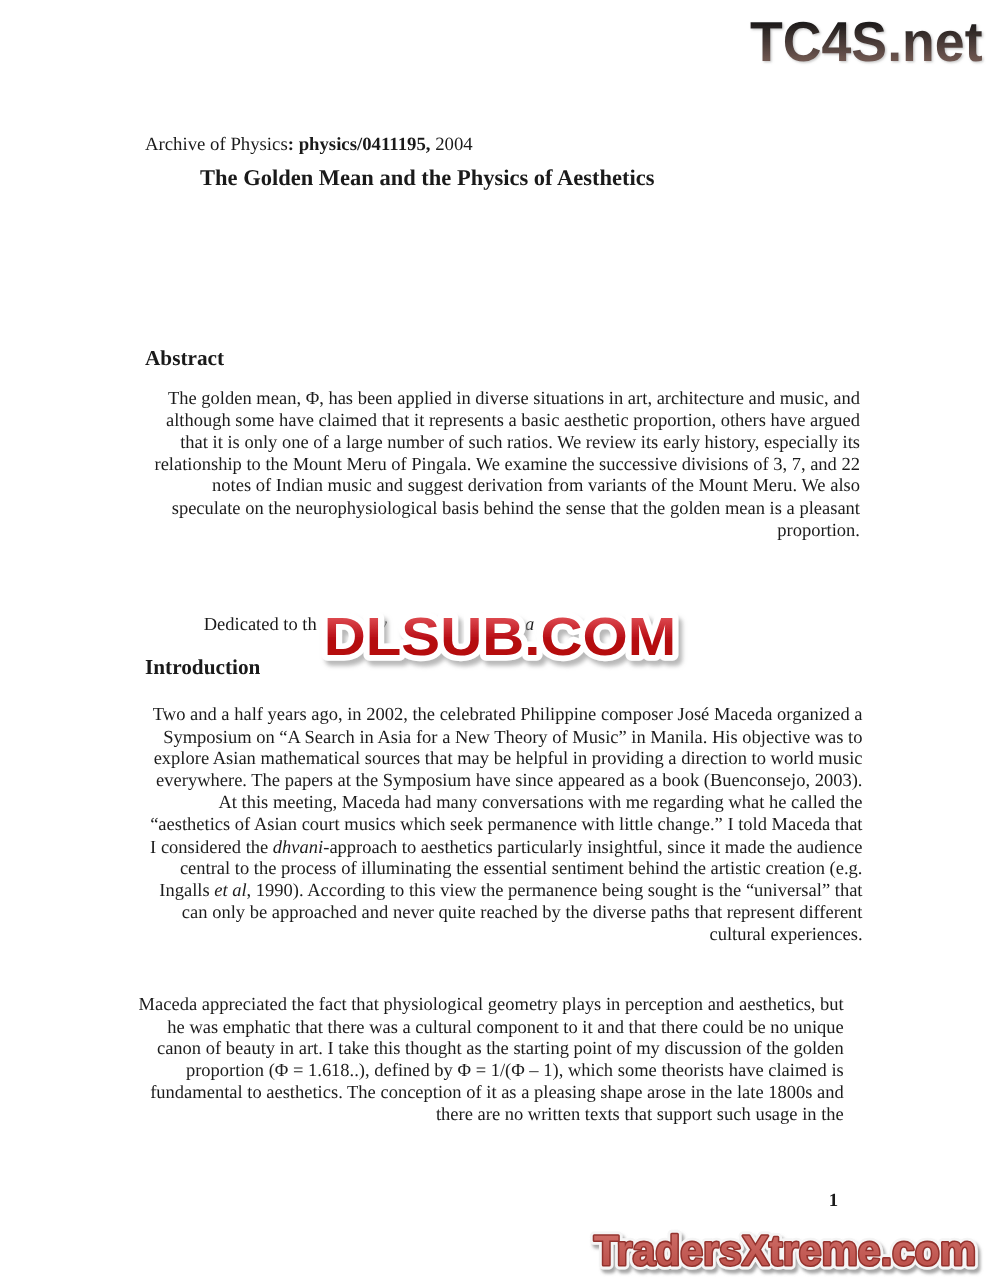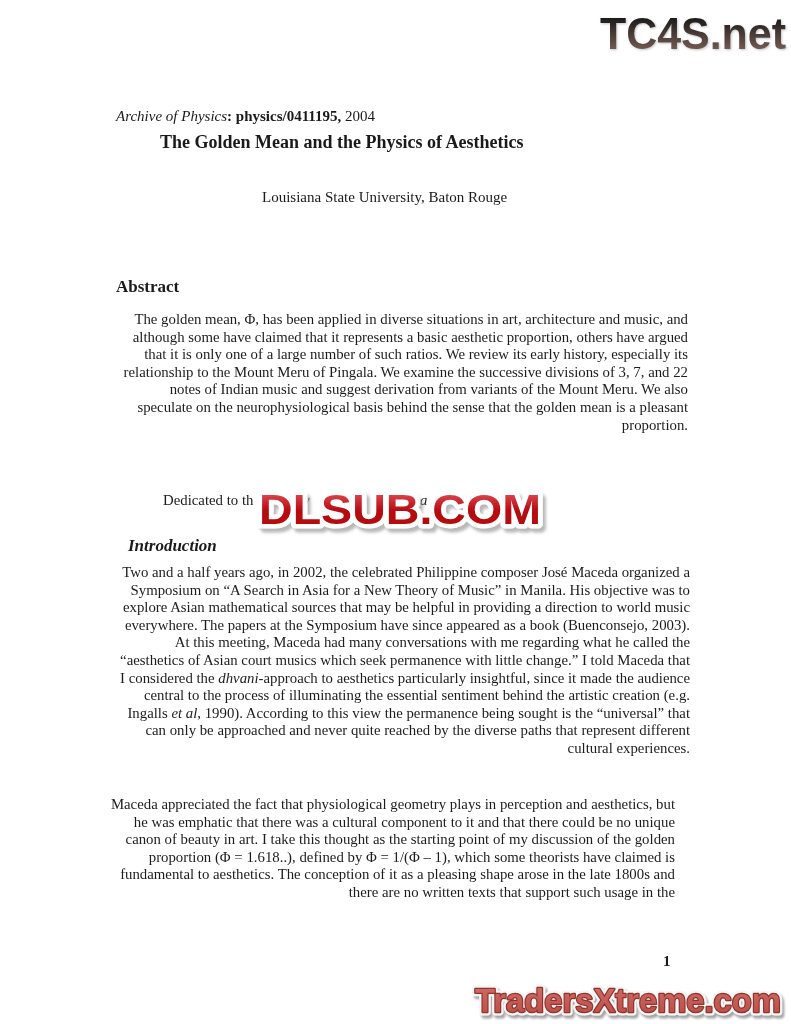--- a/index.html
+++ b/index.html
@@ -2,21 +2,21 @@
 <html><head>
 <meta charset="utf-8">
 <style>
   html,body{margin:0;padding:0;}
   body{
     width:791px;height:1024px;background:#ffffff;position:relative;overflow:hidden;
     font-family:"Liberation Serif","DejaVu Serif",serif;color:#1a1a1a;
   }
   .abs{position:absolute;}
   .body-text{font-size:14.8px;line-height:17.6px;color:#1c1c1c;text-align:right;}
-  .it{font-style:italic;}
+  .it{}
   .b{font-weight:bold;}
   #header-line{left:116px;top:93px;font-size:15px;}
   #paper-title{left:160px;top:132px;font-size:18px;font-weight:bold;}
   #author-block{left:262px;top:188px;font-size:15px;line-height:18.5px;}
   #abstract-heading{left:116px;top:277px;font-size:17px;font-weight:bold;}
   #abstract-body{left:116px;top:311px;width:572px;}
   #dedication{left:163px;top:492px;font-size:14.8px;}
   #dedication-frag-1{left:303px;top:492px;font-size:14.8px;font-style:italic;}
   #dedication-frag-2{left:420px;top:492px;font-size:14.8px;font-style:italic;}
   #intro-heading{left:116px;top:524px;font-size:17px;font-weight:bold;}
@@ -44,21 +44,20 @@
       </filter>
     </defs>
     <text x="97" y="47" text-anchor="middle" font-size="45" font-weight="bold" textLength="186" lengthAdjust="spacingAndGlyphs" fill="url(#tc4sGrad)" filter="url(#tc4sShadow)">TC4S.net</text>
   </svg>
 
   <p id="header-line" class="abs"><span class="it">Archive of Physics</span><span class="b">: </span><span class="b">physics/0411195,</span><span> 2004</span></p>
 
   <h1 id="paper-title" class="abs" style="margin:0;">The Golden Mean and the Physics of Aesthetics</h1>
 
   <div id="author-block" class="abs">
-    <div>Louisiana State University, Baton Rouge</div>
   </div>
 
   <h2 id="abstract-heading" class="abs" style="margin:0;">Abstract</h2>
   <p id="abstract-body" class="abs body-text" style="margin:0;">The golden mean, Φ, has been applied in diverse situations in art, architecture and music, and although some have claimed that it represents a basic aesthetic proportion, others have argued that it is only one of a large number of such ratios. We review its early history, especially its relationship to the Mount Meru of Pingala. We examine the successive divisions of 3, 7, and 22 notes of Indian music and suggest derivation from variants of the Mount Meru. We also speculate on the neurophysiological basis behind the sense that the golden mean is a pleasant proportion.</p>
 
   <p id="dedication" class="abs" style="margin:0;">Dedicated to th</p>
   <span id="dedication-frag-1" class="abs">y</span>
   <span id="dedication-frag-2" class="abs">a</span>
 
   <svg id="wm-dlsub" class="abs" width="316" height="64" viewBox="0 0 316 64">
@@ -68,21 +67,21 @@
         <stop offset="0.55" stop-color="#b5070f"></stop>
         <stop offset="1" stop-color="#b5070f"></stop>
       </linearGradient>
       <filter id="dlsubShadow" x="-20%" y="-20%" width="150%" height="150%">
         <feDropShadow dx="3" dy="4" stdDeviation="1.5" flood-color="#9a9a9a" flood-opacity="0.7"></feDropShadow>
       </filter>
     </defs>
     <text x="158" y="49" text-anchor="middle" font-size="43" font-weight="900" textLength="282" lengthAdjust="spacingAndGlyphs" paint-order="stroke" stroke-width="9" stroke-linejoin="round" fill="url(#dlsubGrad)" filter="url(#dlsubShadow)" stroke="#ffffff">DLSUB.COM</text>
   </svg>
 
-  <h2 id="intro-heading" class="abs" style="margin:12px;font-style:italic;">Introduction</h2>
+  <h2 id="intro-heading" class="abs" style="margin:0;">Introduction</h2>
   <p id="intro-para-1" class="abs body-text" style="margin:0;"><span>Two and a half years ago, in 2002, the celebrated Philippine composer José Maceda organized a Symposium on “A Search in Asia for a New Theory of Music” in Manila. His objective was to explore Asian mathematical sources that may be helpful in providing a direction to world music everywhere. The papers at the Symposium have since appeared as a book (Buenconsejo, 2003). At this meeting, Maceda had many conversations with me regarding what he called the “aesthetics of Asian court musics which seek permanence with little change.” I told Maceda that I considered the </span><i>dhvani-</i><span>approach to aesthetics particularly insightful, since it made the audience central to the process of illuminating the essential sentiment behind the artistic creation (e.g. Ingalls </span><i>et al</i><span>, 1990). According to this view the permanence being sought is the “universal” that can only be approached and never quite reached by the diverse paths that represent different cultural experiences.</span></p>
   <p id="intro-para-2" class="abs body-text" style="margin:0;">Maceda appreciated the fact that physiological geometry plays in perception and aesthetics, but he was emphatic that there was a cultural component to it and that there could be no unique canon of beauty in art. I take this thought as the starting point of my discussion of the golden proportion (Φ = 1.618..), defined by Φ = 1/(Φ – 1), which some theorists have claimed is fundamental to aesthetics. The conception of it as a pleasing shape arose in the late 1800s and there are no written texts that support such usage in the</p>
 
   <div id="page-number" class="abs">1</div>
 
   <svg id="wm-traders" class="abs" width="325" height="50" viewBox="0 0 325 50">
     <defs>
       <linearGradient id="txGrad" x1="0" y1="0" x2="0" y2="1">
         <stop offset="0" stop-color="#d0716b"></stop>
         <stop offset="1" stop-color="#b84a44"></stop>

